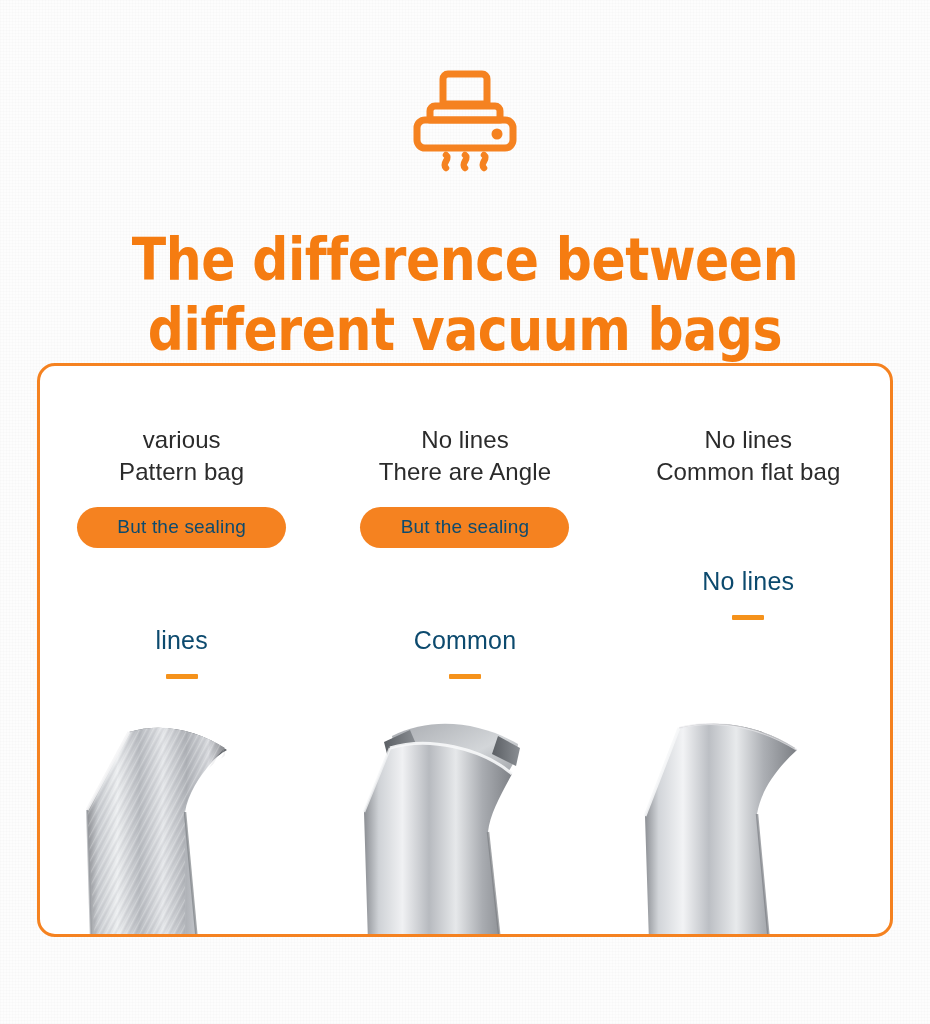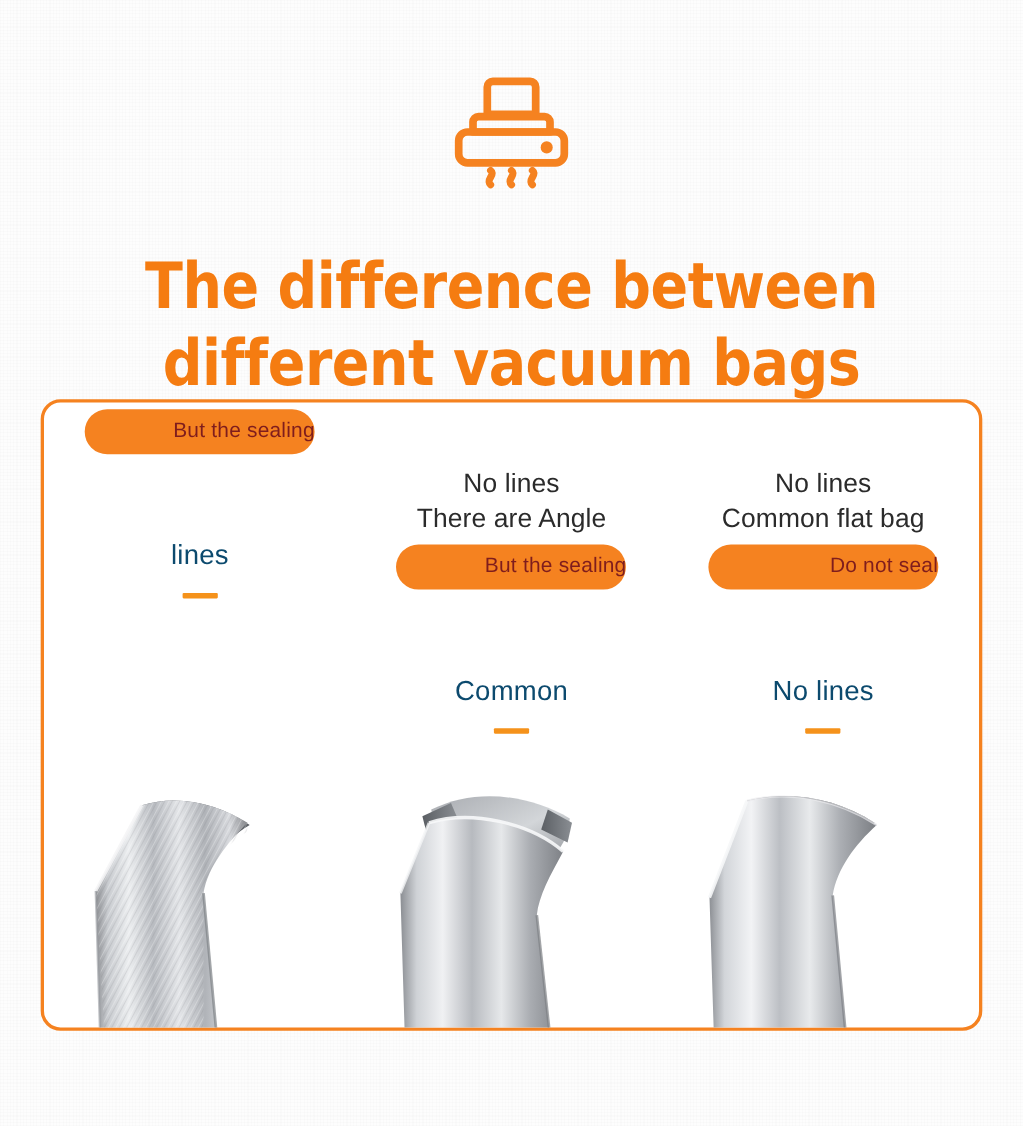--- a/index.html
+++ b/index.html
@@ -85,29 +85,29 @@
     text-align: center;
     color: #2b2b2b;
     font-size: 24px;
     line-height: 1.35;
     font-weight: 400;
     white-space: pre-line;
     letter-spacing: 0.1px;
   }
 
   .pill {
-    margin-top: 6px;
+    margin-top: 18px;
     background: #F58220;
-    color: #7f1d1d;
+    color: #0c4a6e;
     font-size: 19px;
     line-height: 1;
     border-radius: 999px;
     padding: 10px 0 12px 0;
     width: 209px;
-    text-align: right;
+    text-align: center;
     letter-spacing: 0.2px;
     box-sizing: border-box;
   }
 
   .sub-label {
     margin-top: 80px;
     color: #0c4a6e;
     font-size: 25px;
     line-height: 1;
     letter-spacing: 0.2px;
@@ -157,20 +157,22 @@
   </svg>
 </div>
 
 <h1 class="title">The difference between
 different vacuum bags</h1>
 
 <div class="card">
   <div class="cols">
 
     <div class="col">
+      <div class="col-heading">various
+Pattern bag</div>
       <div class="pill">But the sealing</div>
       <div class="sub-label">lines</div>
       <div class="dash"></div>
 
       <div class="bag-slot">
         <svg viewBox="0 0 250 250" width="250" height="250">
           <defs>
             <linearGradient id="g1" x1="0" y1="0" x2="1" y2="0">
               <stop offset="0%" stop-color="#8e9094"></stop>
               <stop offset="8%" stop-color="#c9ccd0"></stop>
@@ -251,21 +253,20 @@
           <path d="M50 56 C88 44 142 56 172 82" stroke="#f7f8f9" stroke-width="3" fill="none" opacity="0.9"></path>
           <path d="M24 120 L50 56" stroke="#f4f5f6" stroke-width="2.5" fill="none" opacity="0.8"></path>
           <path d="M148 140 L160 250" stroke="#7d8085" stroke-width="2.5" fill="none" opacity="0.7"></path>
         </svg>
       </div>
     </div>
 
     <div class="col">
       <div class="col-heading">No lines
 Common flat bag</div>
-      <div class="pill">Do not seal</div>
       <div class="sub-label">No lines</div>
       <div class="dash"></div>
 
       <div class="bag-slot">
         <svg viewBox="0 0 250 250" width="250" height="250">
           <defs>
             <linearGradient id="g3" x1="0" y1="0" x2="1" y2="0">
               <stop offset="0%" stop-color="#8d9095"></stop>
               <stop offset="9%" stop-color="#d2d5d9"></stop>
               <stop offset="25%" stop-color="#f2f3f5"></stop>

